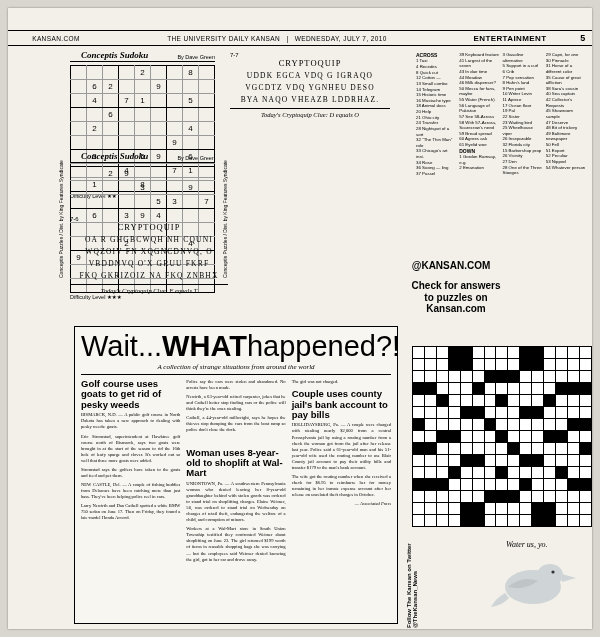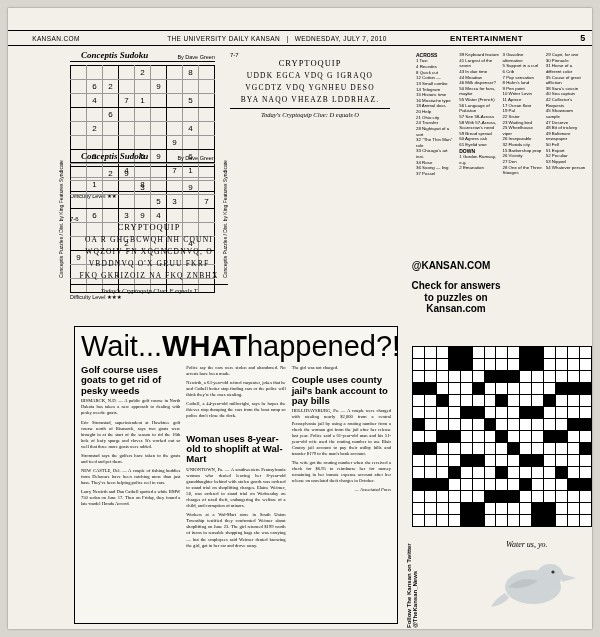--- a/index.html
+++ b/index.html
@@ -16,21 +16,21 @@
   }
   .masthead{
     position:absolute;left:0;top:22px;width:100%;height:14px;
     border-top:1px solid #000;border-bottom:1px solid #000;
     display:flex;align-items:center;
     font-family:"Liberation Sans", sans-serif;
     font-size:6.5px;letter-spacing:.4px;
   }
   .mh-left{width:96px;text-align:center;}
   .mh-mid{flex:1;text-align:center;}
-  .mh-right{width:120px;text-align:left;padding-right:4px;font-weight:bold;font-size:8px;}
+  .mh-right{width:120px;text-align:center;padding-right:4px;font-weight:bold;font-size:8px;}
   .mh-pg{width:18px;text-align:center;font-weight:bold;font-size:9px;}
   .sep{padding:0 4px;}
 
   
   .pz-title{
     font-family:Liberation Serif, serif;
     font-weight:bold;font-style:italic;font-size:9px;margin-left:11px;
   }
   .sudoku-head{
     display:flex;justify-content:space-between;align-items:flex-end;
@@ -736,20 +736,21 @@
       <path d="M20 34 q14 -12 30 -6 q-14 10 -30 6z" fill="#bfc5c7"></path>
       <path d="M17 40 q-10 6 -14 14 q12 -2 18 -9z" fill="#cfd4d6"></path>
     </svg>
   </div>
   <div class="follow" style="position:absolute;left:498px;top:532px;">Water us, yo.</div>
 
   <div class="feature" style="left:66px;top:318px;width:322px;height:296px;">
     <div class="feat-title">
       <span class="thin">Wait...</span><span>WHAT</span><span class="thin">happened?!</span>
     </div>
+    <div class="feat-sub">A collection of strange situations from around the world</div>
 
     <div class="feat-cols">
 
       <div class="fcol">
         <div class="hl">Golf course uses goats to get rid of pesky weeds</div>
         <div class="bd">
           <p>BISMARCK, N.D. — A public golf course in North Dakota has taken a new approach to dealing with pesky weeds: goats.</p>
           <p>Eric Stromstad, superintendent at Hawktree golf course north of Bismarck, says two goats were brought in at the start of the season to rid the 16th hole of leafy spurge and clover. It's worked out so well that three more goats were added.</p>
           <p>Stromstad says the golfers have taken to the goats and feed and pet them.</p>
         </div>

